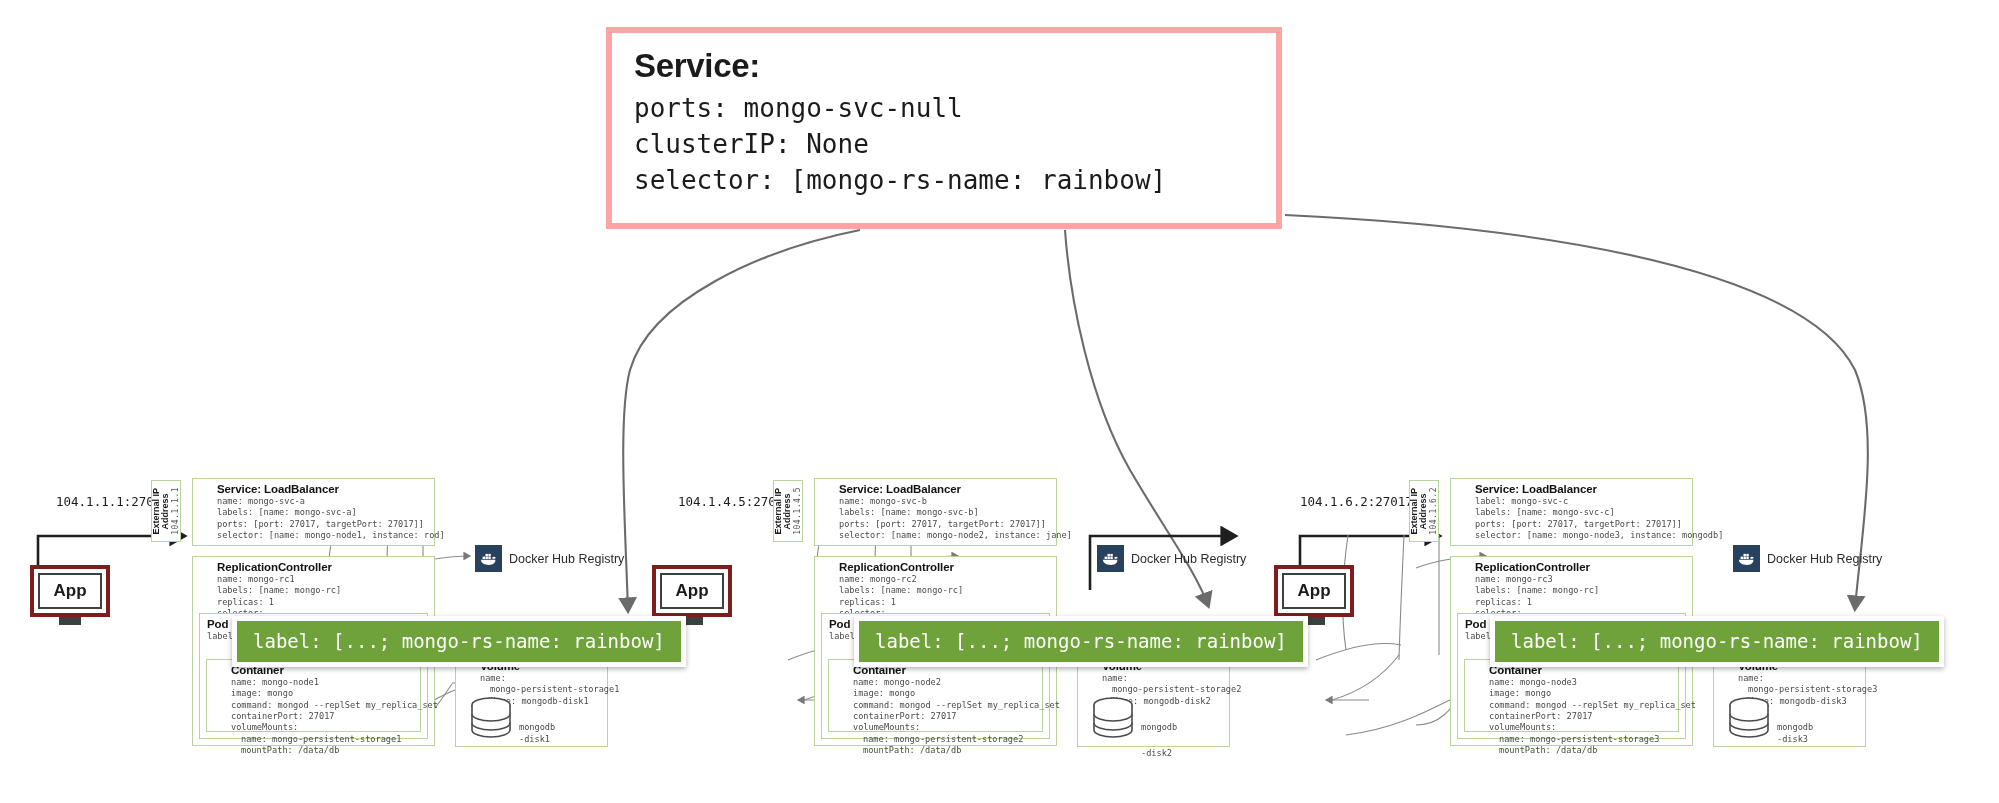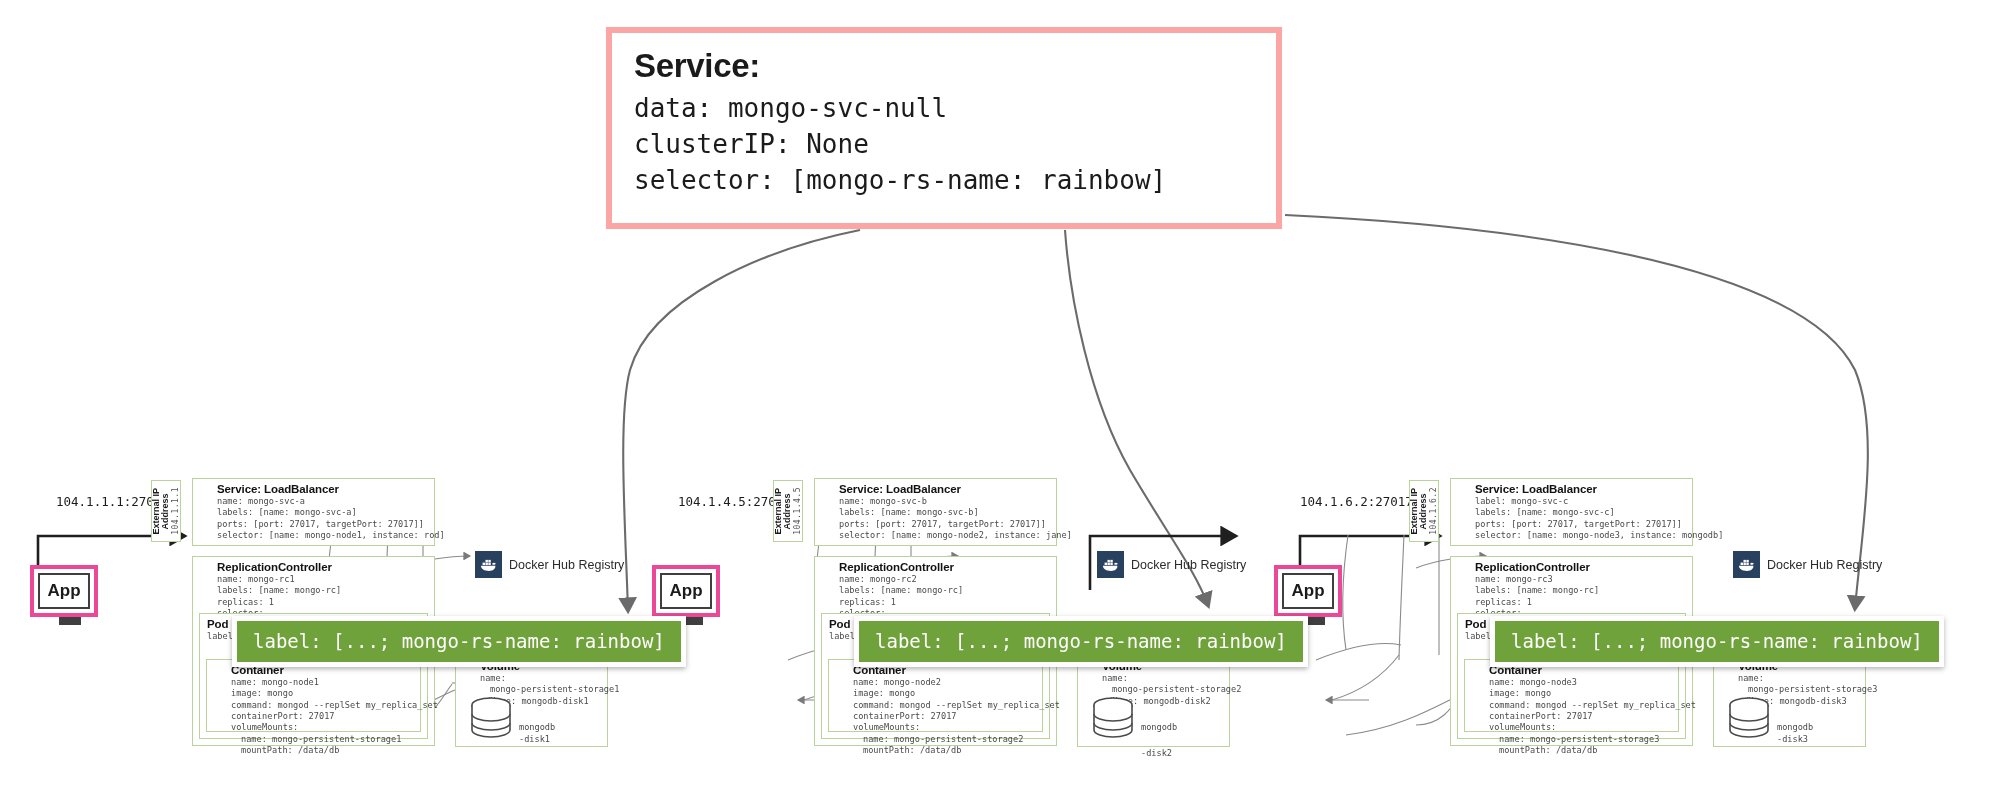--- a/index.html
+++ b/index.html
@@ -48,22 +48,22 @@
     position: absolute;
     font-family: "DejaVu Sans Mono", monospace;
     font-size: 12.5px;
     color: #1b1b1b;
     white-space: nowrap;
   }
 
   
   .app-monitor {
     position: absolute;
-    width: 68px; height: 52px;
-    border: 4px solid #ec4899;
+    width: 80px; height: 52px;
+    border: 4px solid #7f1d1d;
     background: #ffffff;
     padding: 4px;
   }
   .app-monitor-inner {
     width: 100%; height: 100%;
     border: 2px solid #3f3f3f;
     display: flex; align-items: center; justify-content: center;
   }
   .app-monitor-inner span {
     font-family: "Liberation Sans", sans-serif;
@@ -128,21 +128,21 @@
     color: #4a4a4a;
     line-height: 1.32;
     white-space: pre;
   }
   .spec-line.indent { padding-left: 10px; }
 
   
   .pod-box { padding: 4px 6px 7px 7px; }
 
   
-  .docker-reg { position: absolute; display: flex; align-items: center; gap: 7px; margin-top: 6px; }
+  .docker-reg { position: absolute; display: flex; align-items: center; gap: 7px; }
   .docker-icon {
     width: 27px; height: 27px;
     background: #28415f;
     display: flex; align-items: center; justify-content: center;
   }
   .docker-label {
     font-family: "Liberation Sans", sans-serif;
     font-size: 12.5px;
     color: #2b2b2b;
     white-space: nowrap;
@@ -231,21 +231,21 @@
     <path d="M 1332,700 C 1366,690 1386,672 1399,655" fill="none" stroke="#8a8a8a" stroke-width="1.1"></path>
     <path d="M 1369,700 L 1326,700" fill="none" stroke="#8a8a8a" stroke-width="1.1" marker-end="url(#ahs)"></path>
     <path d="M 1416,725 C 1446,725 1456,700 1468,684" fill="none" stroke="#8a8a8a" stroke-width="1.1"></path>
     <path d="M 1416,568 C 1436,560 1466,556 1486,556" fill="none" stroke="#8a8a8a" stroke-width="1.1" marker-end="url(#ahs)"></path>
     <path d="M 1346,735 C 1406,728 1446,700 1471,690" fill="none" stroke="#8a8a8a" stroke-width="1.1"></path>
     <path d="M 1572,730 C 1582,715 1582,700 1572,690" fill="none" stroke="#8a8a8a" stroke-width="1.1" marker-end="url(#ahs)"></path>
   </svg>
 
   <div class="header-box">
     <div class="header-title">Service:</div>
-    <div class="header-line">data: mongo-svc-null</div>
+    <div class="header-line">ports: mongo-svc-null</div>
     <div class="header-line">clusterIP: None</div>
     <div class="header-line">selector: [mongo-rs-name: rainbow]</div>
   </div>
 
   <div class="cluster" style="left:0;">
     <div class="ip-label" style="left:56px; top:494px;">104.1.1.1:27017</div>
 
     <div class="app-monitor" style="left:30px; top:565px;">
       <div class="app-monitor-inner">
         <span>App</span>

